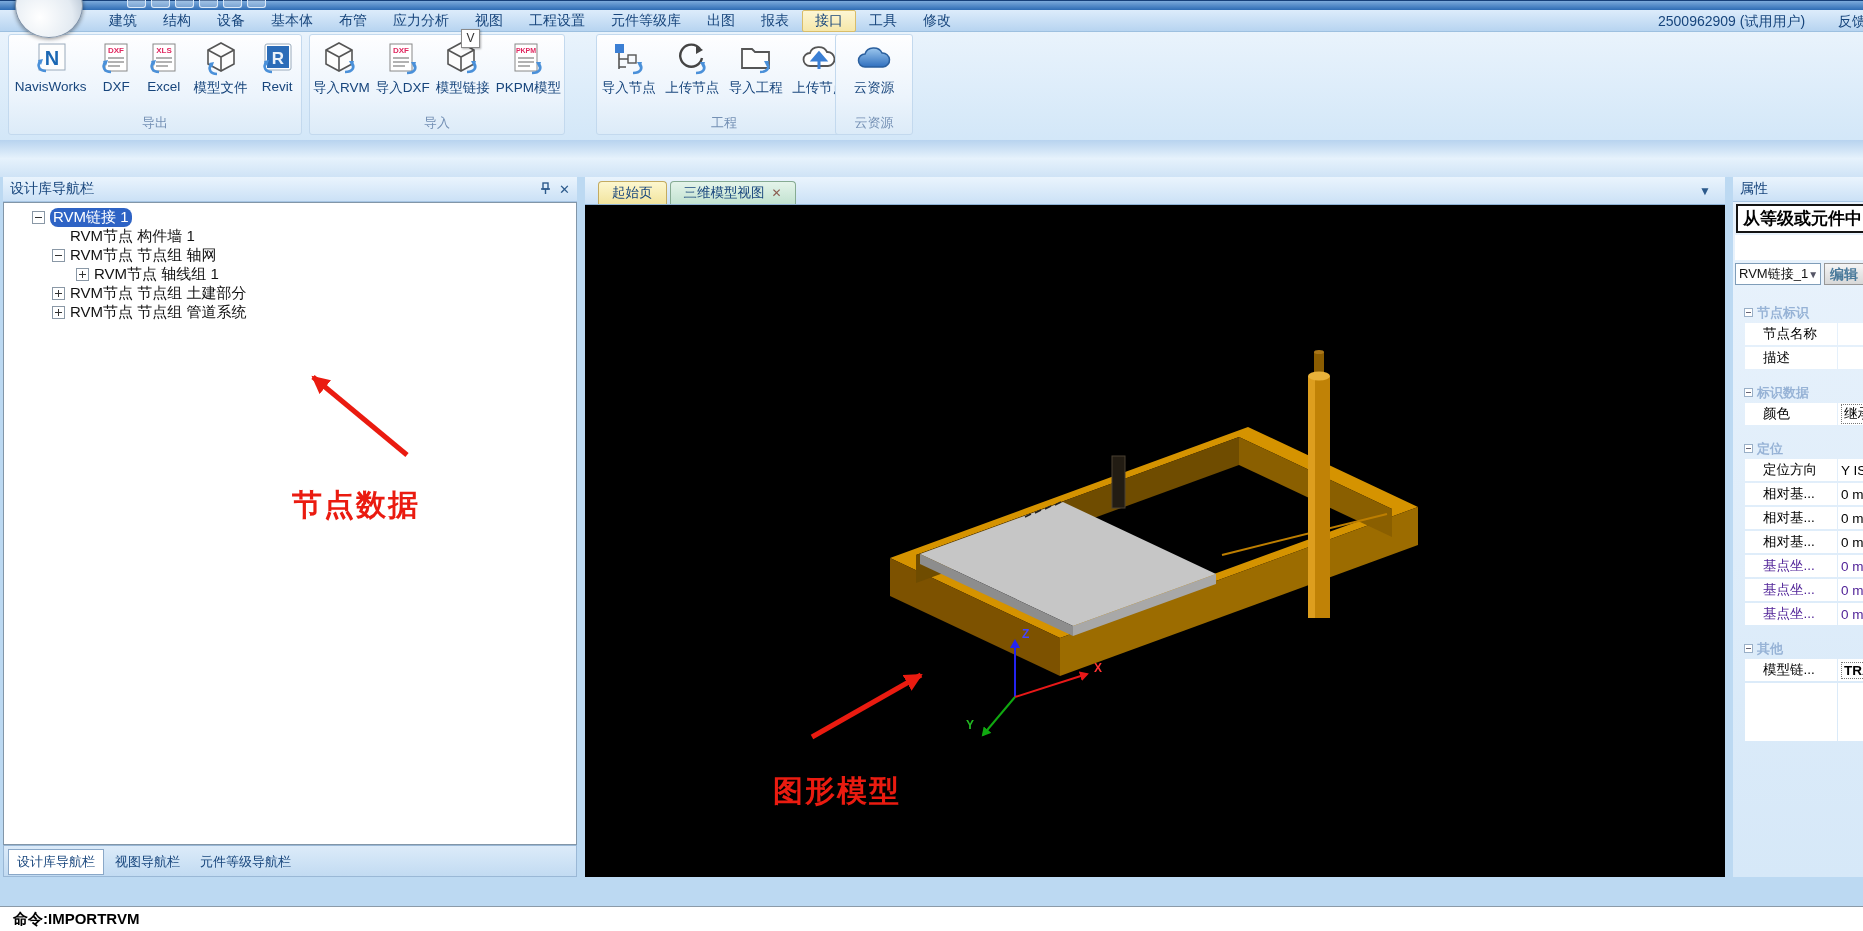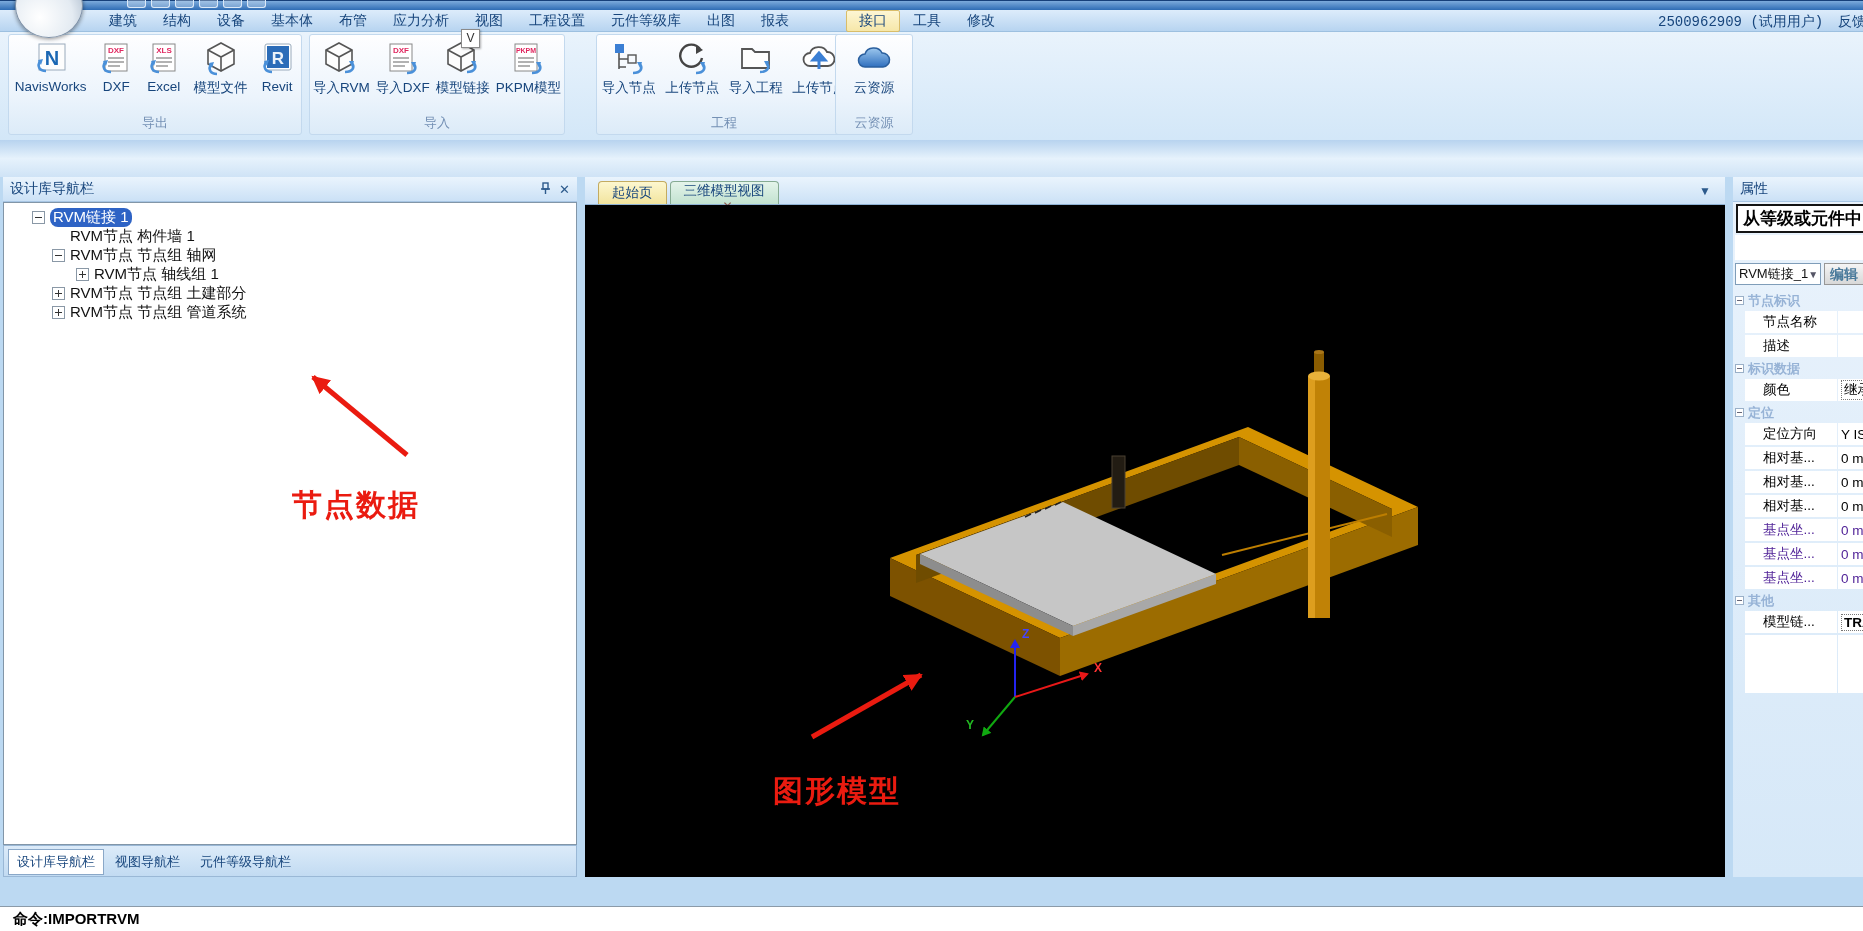--- a/index.html
+++ b/index.html
@@ -17,22 +17,22 @@
     background:rgba(255,255,255,.28);border-radius:0 0 3px 3px;}
   .logo{position:absolute;left:15px;top:-26px;width:66px;height:62px;border-radius:50%;
     background:radial-gradient(circle at 36% 68%,#ffffff,#e4ebf2 55%,#a7b7c9 92%);
     border:1px solid #7d8fa5;box-shadow:0 1px 4px rgba(0,0,0,.45);z-index:40;}
   
   .menubar{position:absolute;left:0;top:10px;width:100%;height:22px;
     background:linear-gradient(#ddecfb,#b7d4f0);border-bottom:1px solid #9dc0e0;box-sizing:border-box;}
   .menu-items{position:absolute;left:96px;top:0;height:22px;display:flex;align-items:center;}
   .menu-item{padding:2px 13px;font-size:14px;color:#17457c;white-space:nowrap;}
   .menu-item.active{background:linear-gradient(#fdf6d4,#f6e7a9);border:1px solid #d9bd6a;
-    border-radius:2px;padding:1px 12px;margin-left:44px;}
-  .user-id{position:absolute;left:1658px;top:3px;font-size:14px;color:#17457c;white-space:nowrap;font-family:Liberation Mono, monospace;}
+    border-radius:2px;padding:1px 12px;}
+  .user-id{position:absolute;left:1658px;top:3px;font-size:14px;color:#17457c;white-space:nowrap;}
   .feedback{position:absolute;left:1838px;top:3px;width:25px;overflow:hidden;
     font-size:14px;color:#17457c;white-space:nowrap;}
   
   .ribbon{position:absolute;left:0;top:32px;width:100%;height:108px;
     background:linear-gradient(#e9f3fc,#d3e7f8);}
   .rgroup{position:absolute;top:2px;height:101px;box-sizing:border-box;
     background:linear-gradient(#fefeff,#ecf4fc 62%,#dcebf8);
     border:1px solid #c3d9ee;border-radius:3px;}
   #g1{left:8px;width:294px}#g2{left:309px;width:256px}#g3{left:596px;width:256px}#g4{left:835px;width:78px}
   .btns{display:flex;justify-content:space-around;align-items:flex-start;padding-top:6px;}
@@ -77,21 +77,21 @@
   .ltab{padding:4px 9px;font-size:13px;color:#17457c;white-space:nowrap;}
   .ltab.active{background:#fff;border:1px solid #8aa8c8;padding:3px 8px;}
   
   .center{position:absolute;left:585px;top:177px;width:1140px;height:700px;}
   .tabbar{height:28px;background:linear-gradient(#eaf4fd,#cbe1f6);
     border-bottom:1px solid #8fb2d4;box-sizing:border-box;position:relative;
     display:flex;align-items:flex-end;padding-left:13px;}
   .vtab{height:23px;display:flex;align-items:center;padding:0 13px;font-size:13.5px;
     color:#17457c;border:1px solid #c3ab61;border-bottom:none;border-radius:4px 4px 0 0;
     background:linear-gradient(#fdf7cf,#f2e49e);margin-right:3px;box-sizing:border-box;white-space:nowrap;}
-  .vtab.active{background:linear-gradient(#e4f4ea,#c2e2d0);border-color:#86ab93;flex-direction:column;}
+  .vtab.active{background:linear-gradient(#e4f4ea,#c2e2d0);border-color:#86ab93;}
   .closex{margin-left:7px;color:#8a5a4e;font-size:12px;font-weight:bold;line-height:12px;}
   .tab-dd{position:absolute;right:14px;bottom:7px;color:#2c5a8c;font-size:12px;line-height:12px;}
   .canvas3d{position:absolute;top:28px;left:0;right:0;bottom:0;background:#000;overflow:hidden;}
   .canvas3d svg{position:absolute;left:0;top:0;}
   .model-anno{left:188px;top:566px;}
   
   .rightpanel{position:absolute;left:1733px;top:177px;width:130px;height:700px;
     background:linear-gradient(#eaf3fc,#d6e8f8);overflow:hidden;}
   .blackbox{position:absolute;left:3px;top:27px;width:210px;height:29px;box-sizing:border-box;
     border:2px solid #141414;background:#fff;font-weight:bold;font-size:17px;line-height:25px;
@@ -99,21 +99,21 @@
   .gapwhite{position:absolute;left:2px;top:58px;width:128px;height:25px;background:#fff;}
   .ddrow{position:absolute;left:2px;top:86px;display:flex;gap:3px;}
   .dd{width:86px;height:22px;box-sizing:border-box;border:1px solid #7f9db9;background:#fff;
     font-size:13px;color:#111;display:flex;align-items:center;padding:0 3px;white-space:nowrap;overflow:hidden;}
   .dd .chev{margin-left:auto;color:#556;font-size:10px;}
   .editbtn{width:44px;height:22px;box-sizing:border-box;background:linear-gradient(#f5f5f5,#d8d8d8);
     border:1px solid #979797;font-size:14px;font-weight:bold;color:#4a7a9b;
     overflow:hidden;line-height:20px;text-align:left;padding-left:5px;white-space:nowrap;}
   .props{position:absolute;left:0;top:112px;right:0;}
   .sect{height:17px;display:flex;align-items:center;font-size:13px;font-weight:bold;
-    color:#97b3d6;padding-left:2px;gap:4px;margin-top:3px;white-space:nowrap;}
+    color:#97b3d6;padding-left:11px;gap:4px;margin-top:15px;white-space:nowrap;}
   .minibox{width:9px;height:9px;box-sizing:border-box;border:1px solid #9ab0c8;background:#fff;
     position:relative;flex:none;}
   .minibox::before{content:"";position:absolute;left:1px;right:1px;top:3px;height:1px;background:#667;}
   .prow{display:flex;height:22px;margin:2px 0 0 12px;gap:1px;font-size:13.5px;}
   .pl{width:74px;flex:none;background:#fff;display:flex;align-items:center;padding-left:18px;
     color:#000;white-space:nowrap;overflow:hidden;}
   .pv{flex:1;background:#fff;display:flex;align-items:center;padding-left:3px;
     color:#000;white-space:nowrap;overflow:hidden;}
   .prow.muted .pl,.prow.muted .pv{color:#4c1d95;}
   .dottedbox{border:1px dotted #777;padding:0 2px;white-space:nowrap;}

